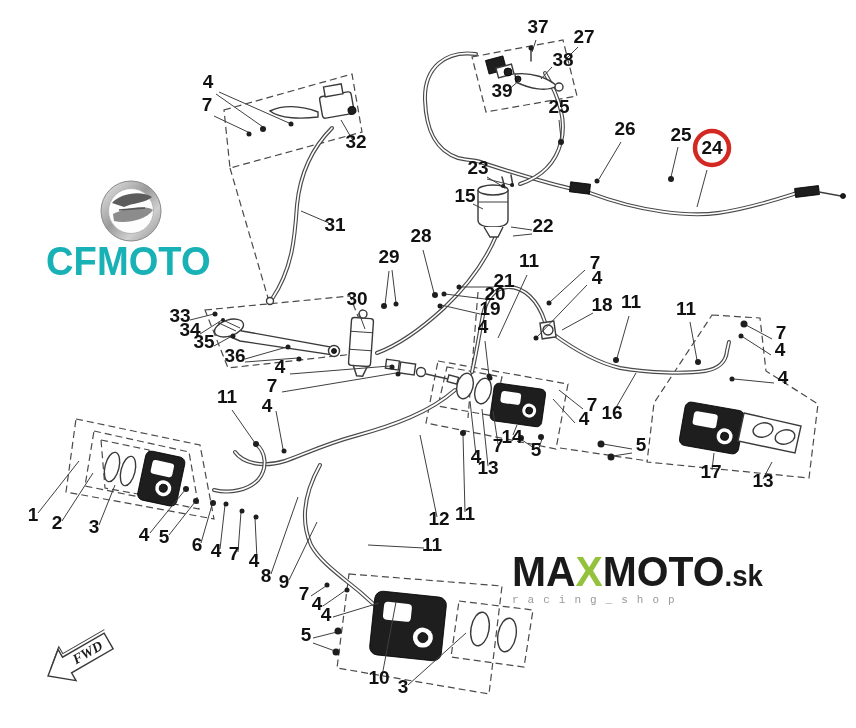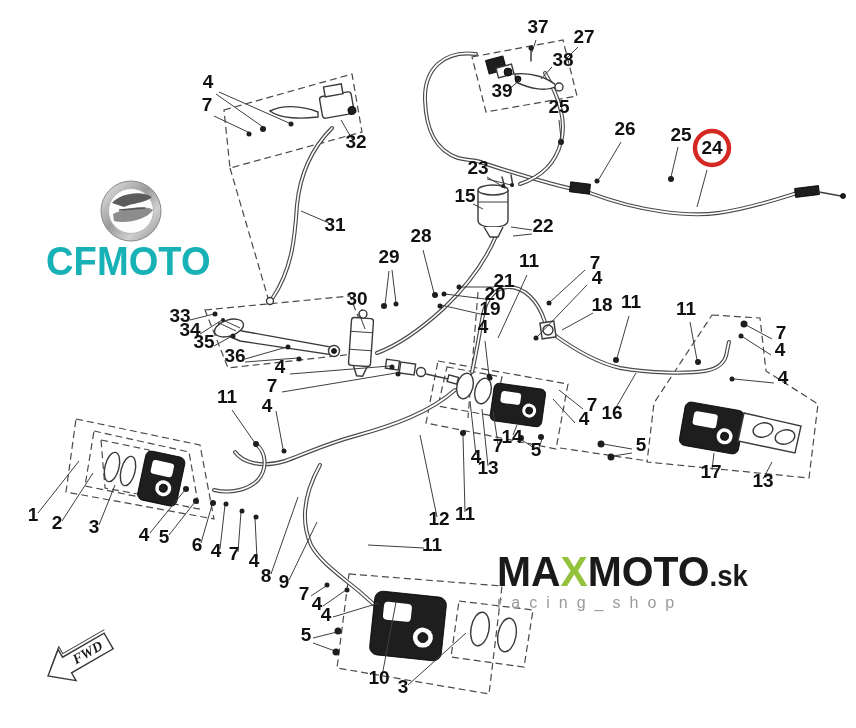--- a/index.html
+++ b/index.html
@@ -13,25 +13,25 @@
   .tube-i{stroke:#ffffff;stroke-width:1.7;fill:none;stroke-linecap:round;}
   .dark{fill:#1e1e1e;stroke:#000;stroke-width:.8;}
   .lite{fill:#ffffff;stroke:#3a3a3a;stroke-width:1.4;}
   .part-label{font-family:"Liberation Sans",sans-serif;font-size:19px;font-weight:bold;
               fill:#111;text-anchor:middle;}
   .fwd-text{font-family:"Liberation Serif",serif;font-size:14px;font-weight:bold;
             font-style:italic;fill:#1a1a1a;text-anchor:middle;}
   .cfmoto{position:absolute;left:40px;top:238px;width:190px;text-align:center;
           font-size:41px;font-weight:bold;letter-spacing:0px;
           transform:scaleX(.93);transform-origin:left;}
-  .maxmoto{position:absolute;left:497px;top:550px;width:320px;}
+  .maxmoto{position:absolute;left:512px;top:550px;width:320px;}
   .mm-main{font-weight:bold;font-size:43px;line-height:1;white-space:nowrap;
            transform:scaleX(.95);transform-origin:left;}
   .mm-tld{font-size:29px;}
-  .mm-tag{font-size:16px;letter-spacing:9px;margin-top:1px;}
+  .mm-tag{font-size:11px;letter-spacing:9px;margin-top:1px;font-family:Liberation Mono, monospace;}
 </style>
 </head>
 <body>
 
 <div id="stage">
 
 <svg width="856" height="728" viewBox="0 0 856 728">
   <defs>
     <linearGradient id="sil" x1="0" y1="0" x2="1" y2="1">
       <stop offset="0" stop-color="#ececec"></stop>

